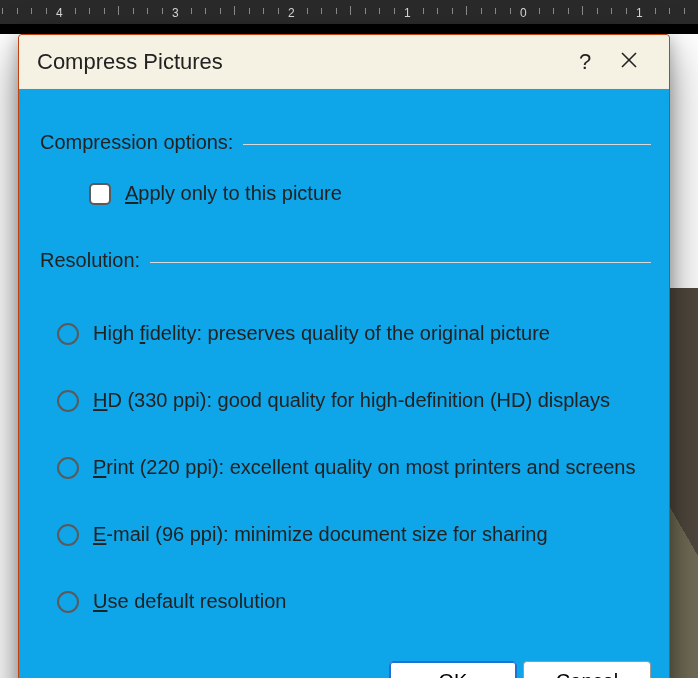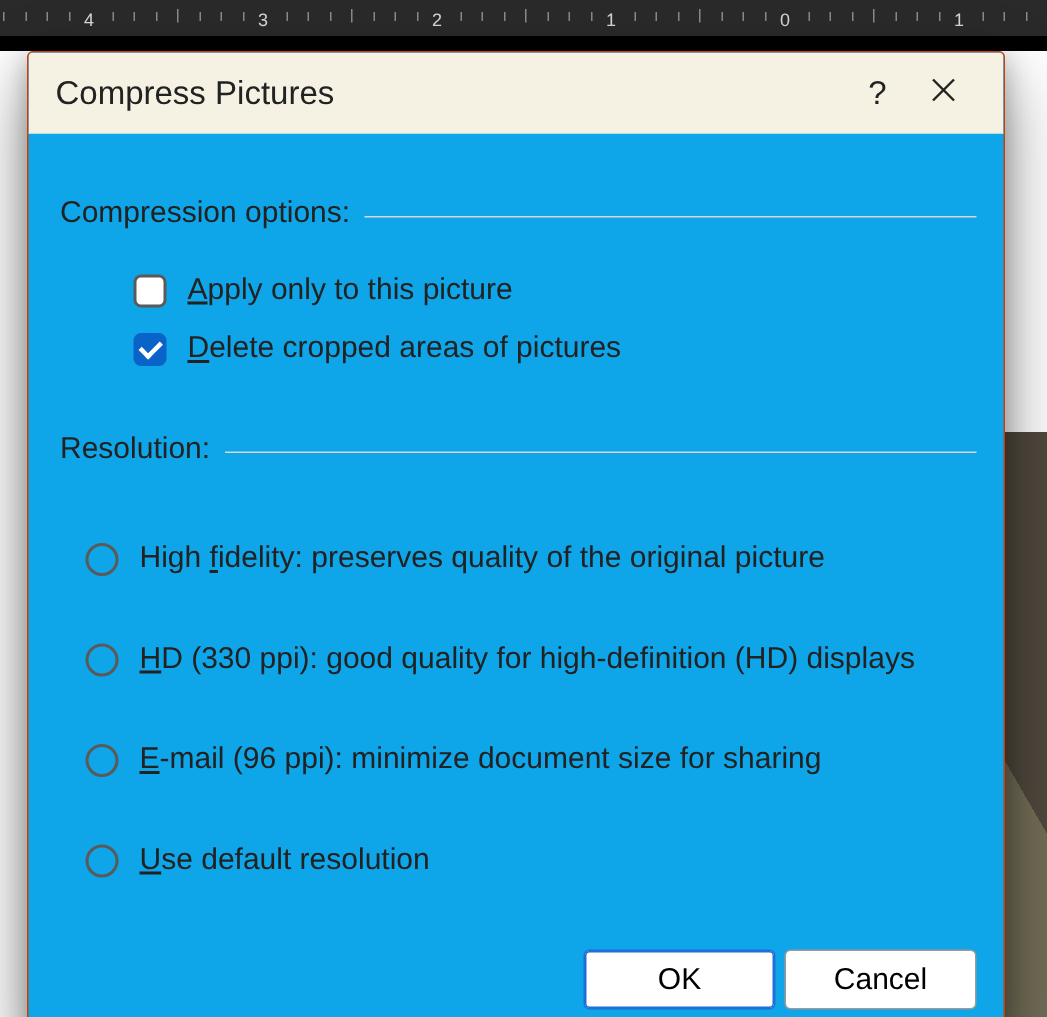--- a/index.html
+++ b/index.html
@@ -277,38 +277,38 @@
     <div class="section-header">
       <div class="section-label">Compression options:</div>
       <div class="line"></div>
     </div>
 
     <div class="option-row">
       <div class="cb"></div>
       <span><span class="accel">A</span><span>pply only to this picture</span></span>
     </div>
 
-    <div class="option-row">
-      <div class="cb checked"></div>
-      <span><span class="accel">D</span><span>elete cropped areas of pictures</span></span>
-    </div>
 
     <div class="section-header" style="margin-top:22px;">
       <div class="section-label">Resolution:</div>
       <div class="line"></div>
     </div>
 
     <div id="resolutions-container">
         <div class="option-row radio-row tight">
           <div class="rb"></div>
           <span><span><span>High </span><span class="accel">f</span><span>idelity: preserves quality of the original picture</span></span></span>
         </div>
         <div class="option-row radio-row tight">
           <div class="rb"></div>
           <span><span><span class="accel">H</span><span>D (330 ppi): good quality for high-definition (HD) displays</span></span></span>
+        </div>
+        <div class="option-row radio-row tight">
+          <div class="rb"></div>
+          <span><span><span class="accel">P</span><span>rint (220 ppi): excellent quality on most printers and screens</span></span></span>
         </div>
         <div class="option-row radio-row tight">
           <div class="rb"></div>
           <span><span><span class="accel">E</span><span>-mail (96 ppi): minimize document size for sharing</span></span></span>
         </div>
         <div class="option-row radio-row tight">
           <div class="rb"></div>
           <span><span><span class="accel">U</span><span>se default resolution</span></span></span>
         </div>
       </div>

